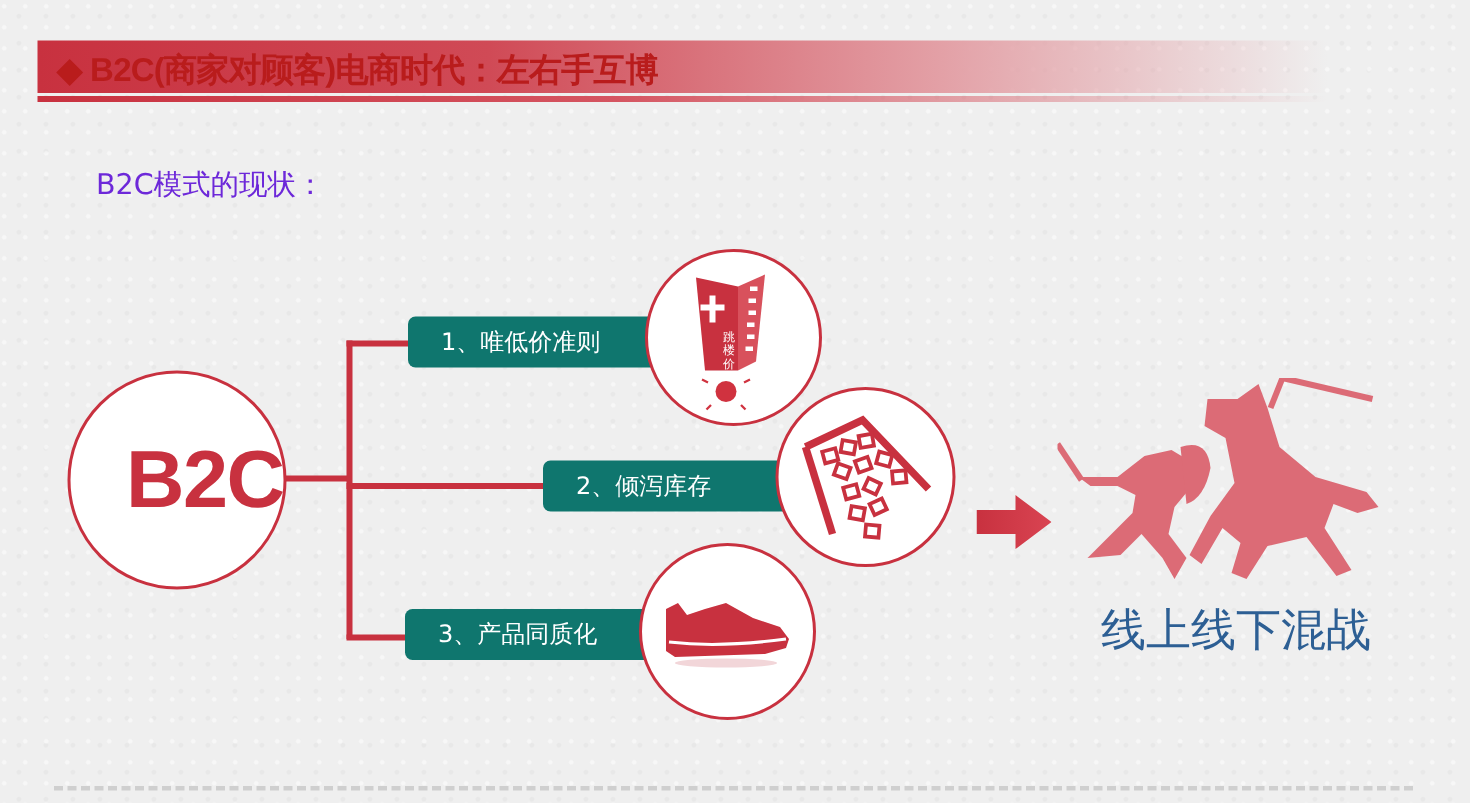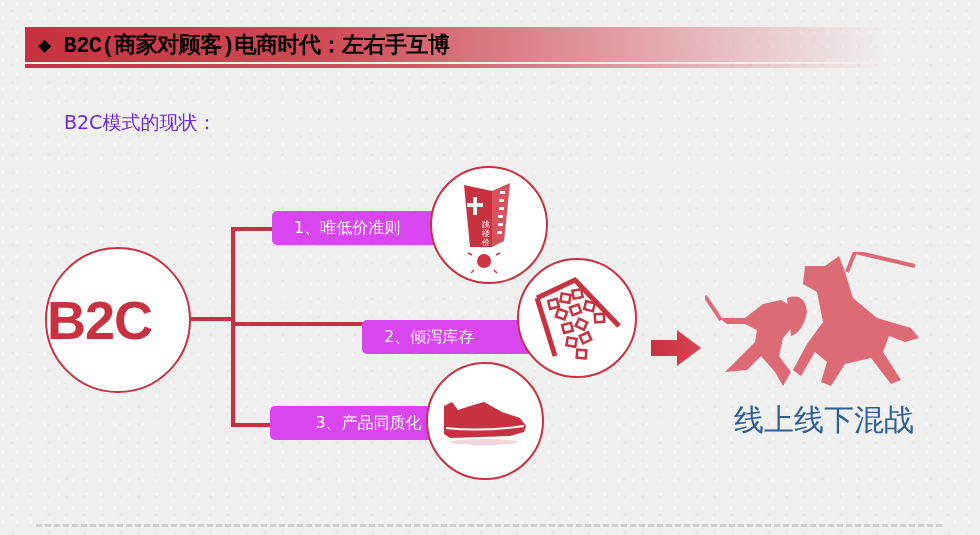--- a/index.html
+++ b/index.html
@@ -6,30 +6,30 @@
   body{width:980px;height:535px;overflow:hidden;position:relative;
     background:#efefef;
     background-image:
       radial-gradient(circle at 20% 30%, rgba(255,255,255,.5) 0 1px, transparent 2px),
       radial-gradient(circle at 70% 60%, rgba(0,0,0,.03) 0 1px, transparent 2px);
     background-size:14px 14px, 18px 18px;
     font-family:"DejaVu Sans","Liberation Sans",sans-serif;}
   .abs{position:absolute;}
   .title-bar{left:25px;top:27px;width:860px;height:35px;
     background:linear-gradient(90deg,#c8313f 0%,#d04a56 35%,#e3a0a6 70%,rgba(240,220,222,0) 100%);}
-  .title-text{left:38px;top:29px;height:35px;line-height:35px;color:#000000;font-weight:bold;font-size:22px;
-    font-family:Liberation Mono, monospace;letter-spacing:-0.5px;white-space:nowrap;}
+  .title-text{left:38px;top:29px;height:35px;line-height:35px;color:#b91c1c;font-weight:bold;font-size:22px;
+    font-family:Liberation Sans, sans-serif;letter-spacing:-0.5px;white-space:nowrap;}
   .title-underline{left:25px;top:64px;width:860px;height:4px;
     background:linear-gradient(90deg,#c8313f 0%,#d55561 45%,rgba(235,200,204,0) 100%);}
   .subtitle{left:64px;top:110px;color:#6d28d9;font-size:19px;white-space:nowrap;}
   .b2c-circle{left:45px;top:247px;width:146px;height:146px;border:2px solid #c8313f;border-radius:50%;
-    background:#fff;box-sizing:border-box;display:flex;align-items:center;justify-content:flex-start;}
+    background:#fff;box-sizing:border-box;display:flex;align-items:center;justify-content:flex-end;}
   .b2c-text{color:#c8313f;font-weight:bold;font-size:54px;font-family:"Liberation Sans",sans-serif;letter-spacing:-1px;}
   .line{background:#c8313f;}
-  .pill{height:34px;line-height:34px;background:#d946ef;color:#fff;font-size:16px;border-radius:5px 0 0 5px;
+  .pill{height:34px;line-height:34px;background:#0f766e;color:#fff;font-size:16px;border-radius:5px 0 0 5px;
     padding-left:22px;box-sizing:border-box;white-space:nowrap;}
   .icon-circle{border:2px solid #c8313f;border-radius:50%;background:#fff;box-sizing:border-box;
     display:flex;align-items:center;justify-content:center;overflow:hidden;}
   .arrow{left:651px;top:330px;}
   .battle-label{left:734px;top:400px;color:#2d5f94;font-size:30px;white-space:nowrap;}
   .dash{left:36px;top:524px;width:906px;height:0;border-top:3px dashed #cfcfcf;}
 </style>
 </head>
 <body>
 
@@ -45,24 +45,24 @@
 <div class="abs line" style="left:231px;top:322px;width:135px;height:4px;"></div>
 <div class="abs line" style="left:231px;top:423px;width:45px;height:4px;"></div>
 
 <div class="abs b2c-circle">
   <span class="b2c-text">B2C</span>
 </div>
 
 <div class="abs pill" style="left:272px;top:211px;width:180px;">
   <span>1、唯低价准则</span>
 </div>
-<div class="abs pill" style="left:362px;top:320px;width:170px;">
+<div class="abs pill" style="left:362px;top:307px;width:170px;">
   <span>2、倾泻库存</span>
 </div>
-<div class="abs pill" style="left:270px;top:406px;width:175px;text-align:center;">
+<div class="abs pill" style="left:270px;top:406px;width:175px;">
   <span>3、产品同质化</span>
 </div>
 
 <div class="abs icon-circle" style="left:430px;top:166px;width:118px;height:118px;">
   <svg width="90" height="100" viewBox="0 0 90 100">
     <polygon points="20,10 48,16 48,72 26,72" fill="#c8313f"></polygon>
     <polygon points="48,16 66,8 60,66 48,72" fill="#d8515c"></polygon>
     <rect x="56" y="16" width="5" height="3" fill="#fff"></rect>
       <rect x="55" y="24" width="5" height="3" fill="#fff"></rect>
     <rect x="55" y="32" width="5" height="3" fill="#fff"></rect>

